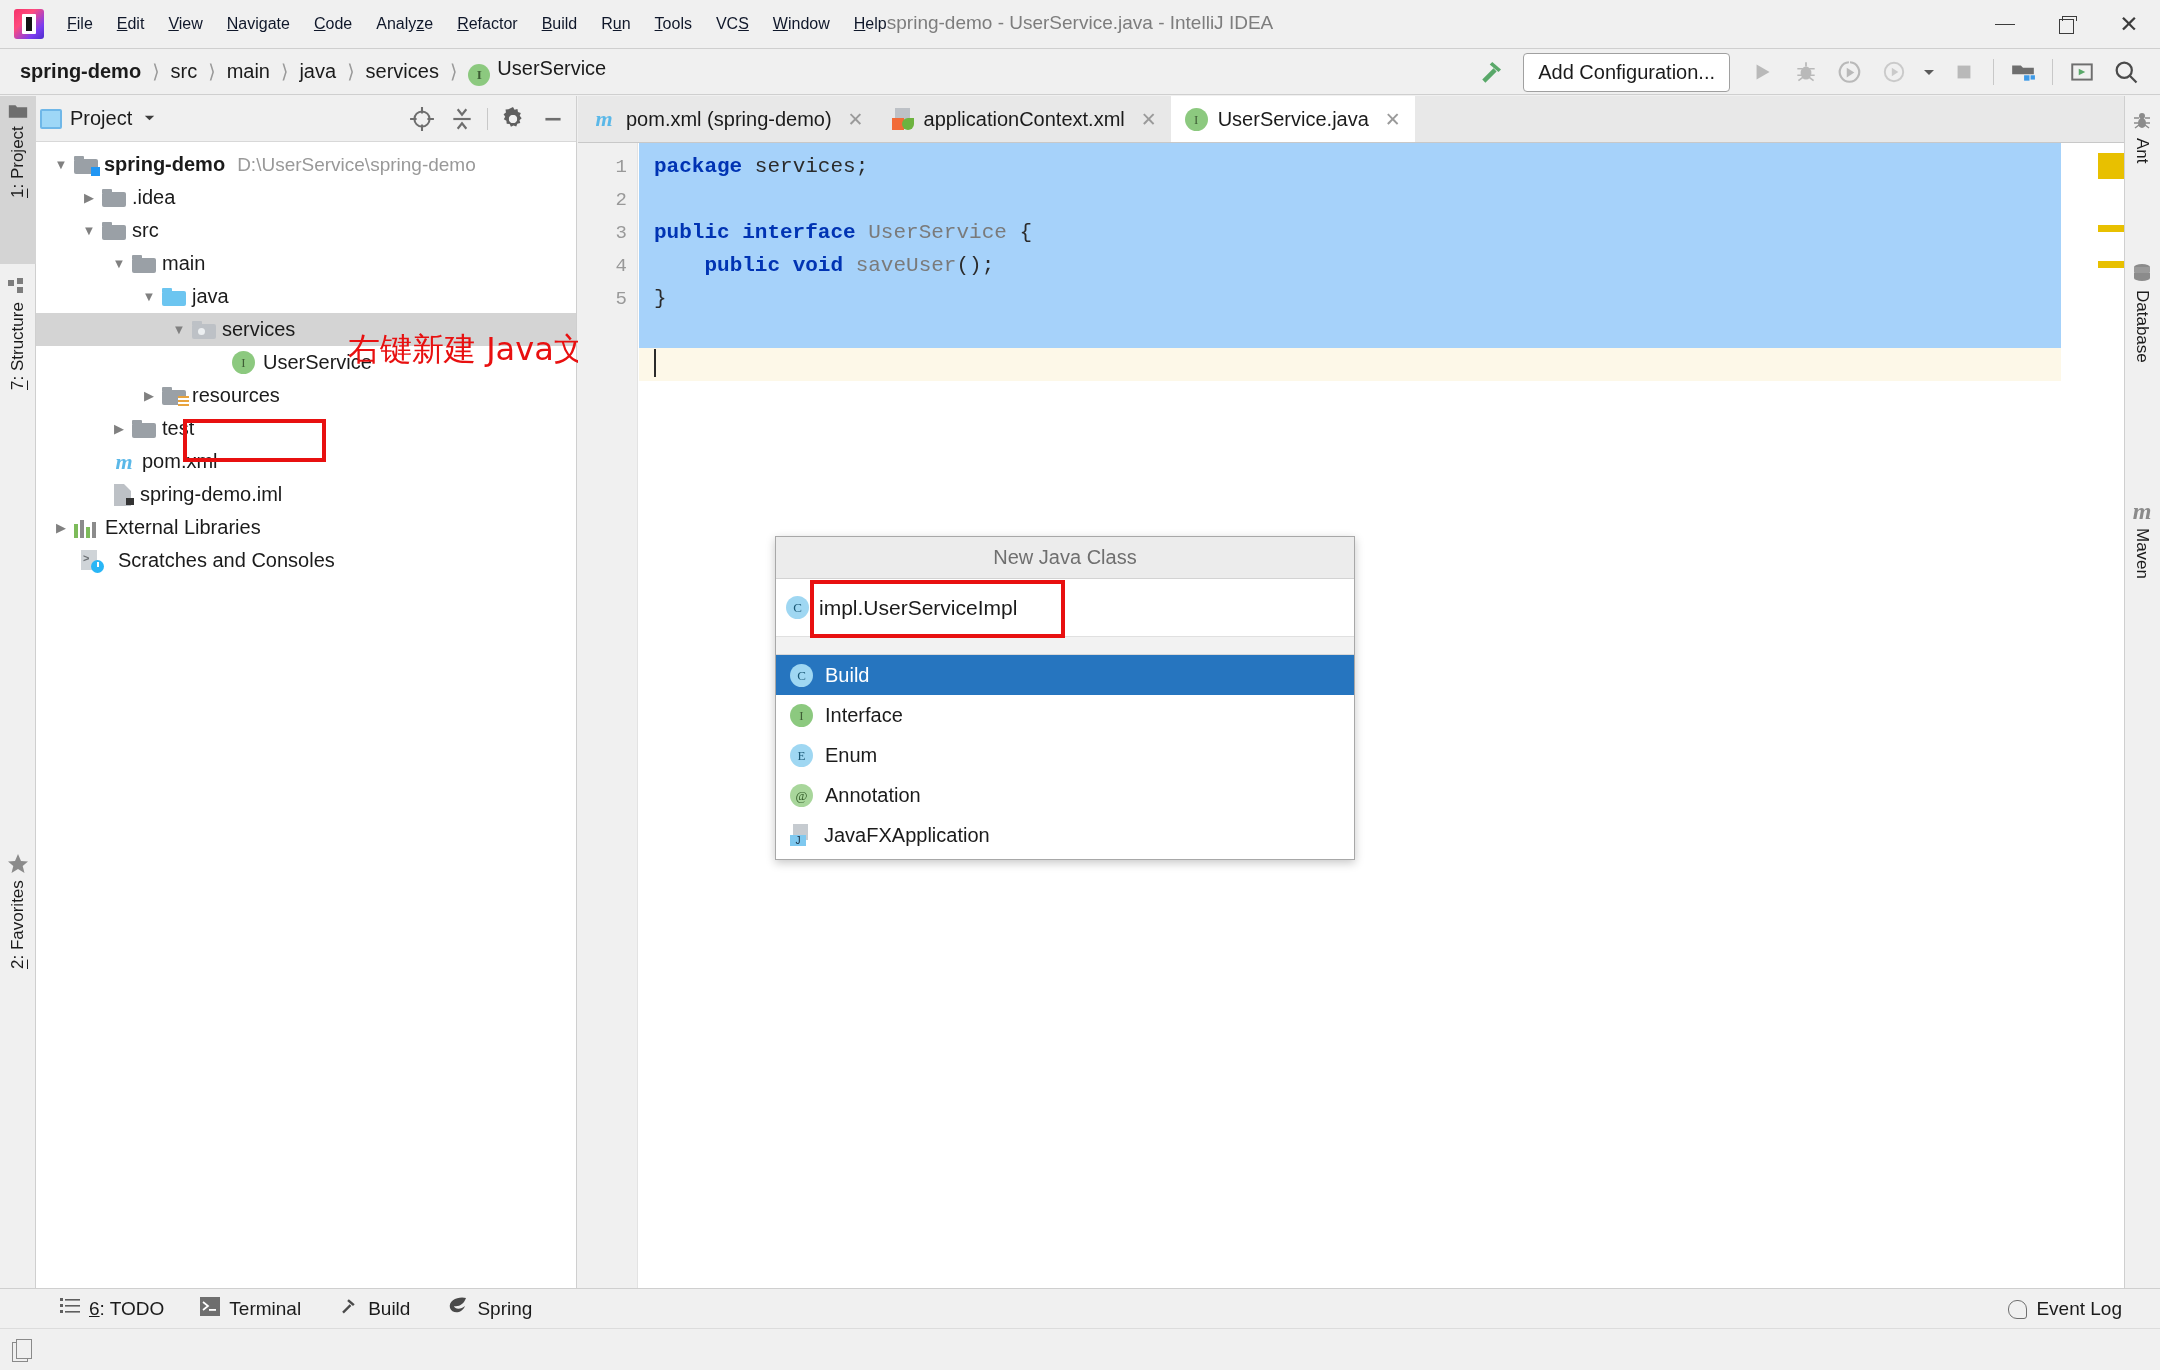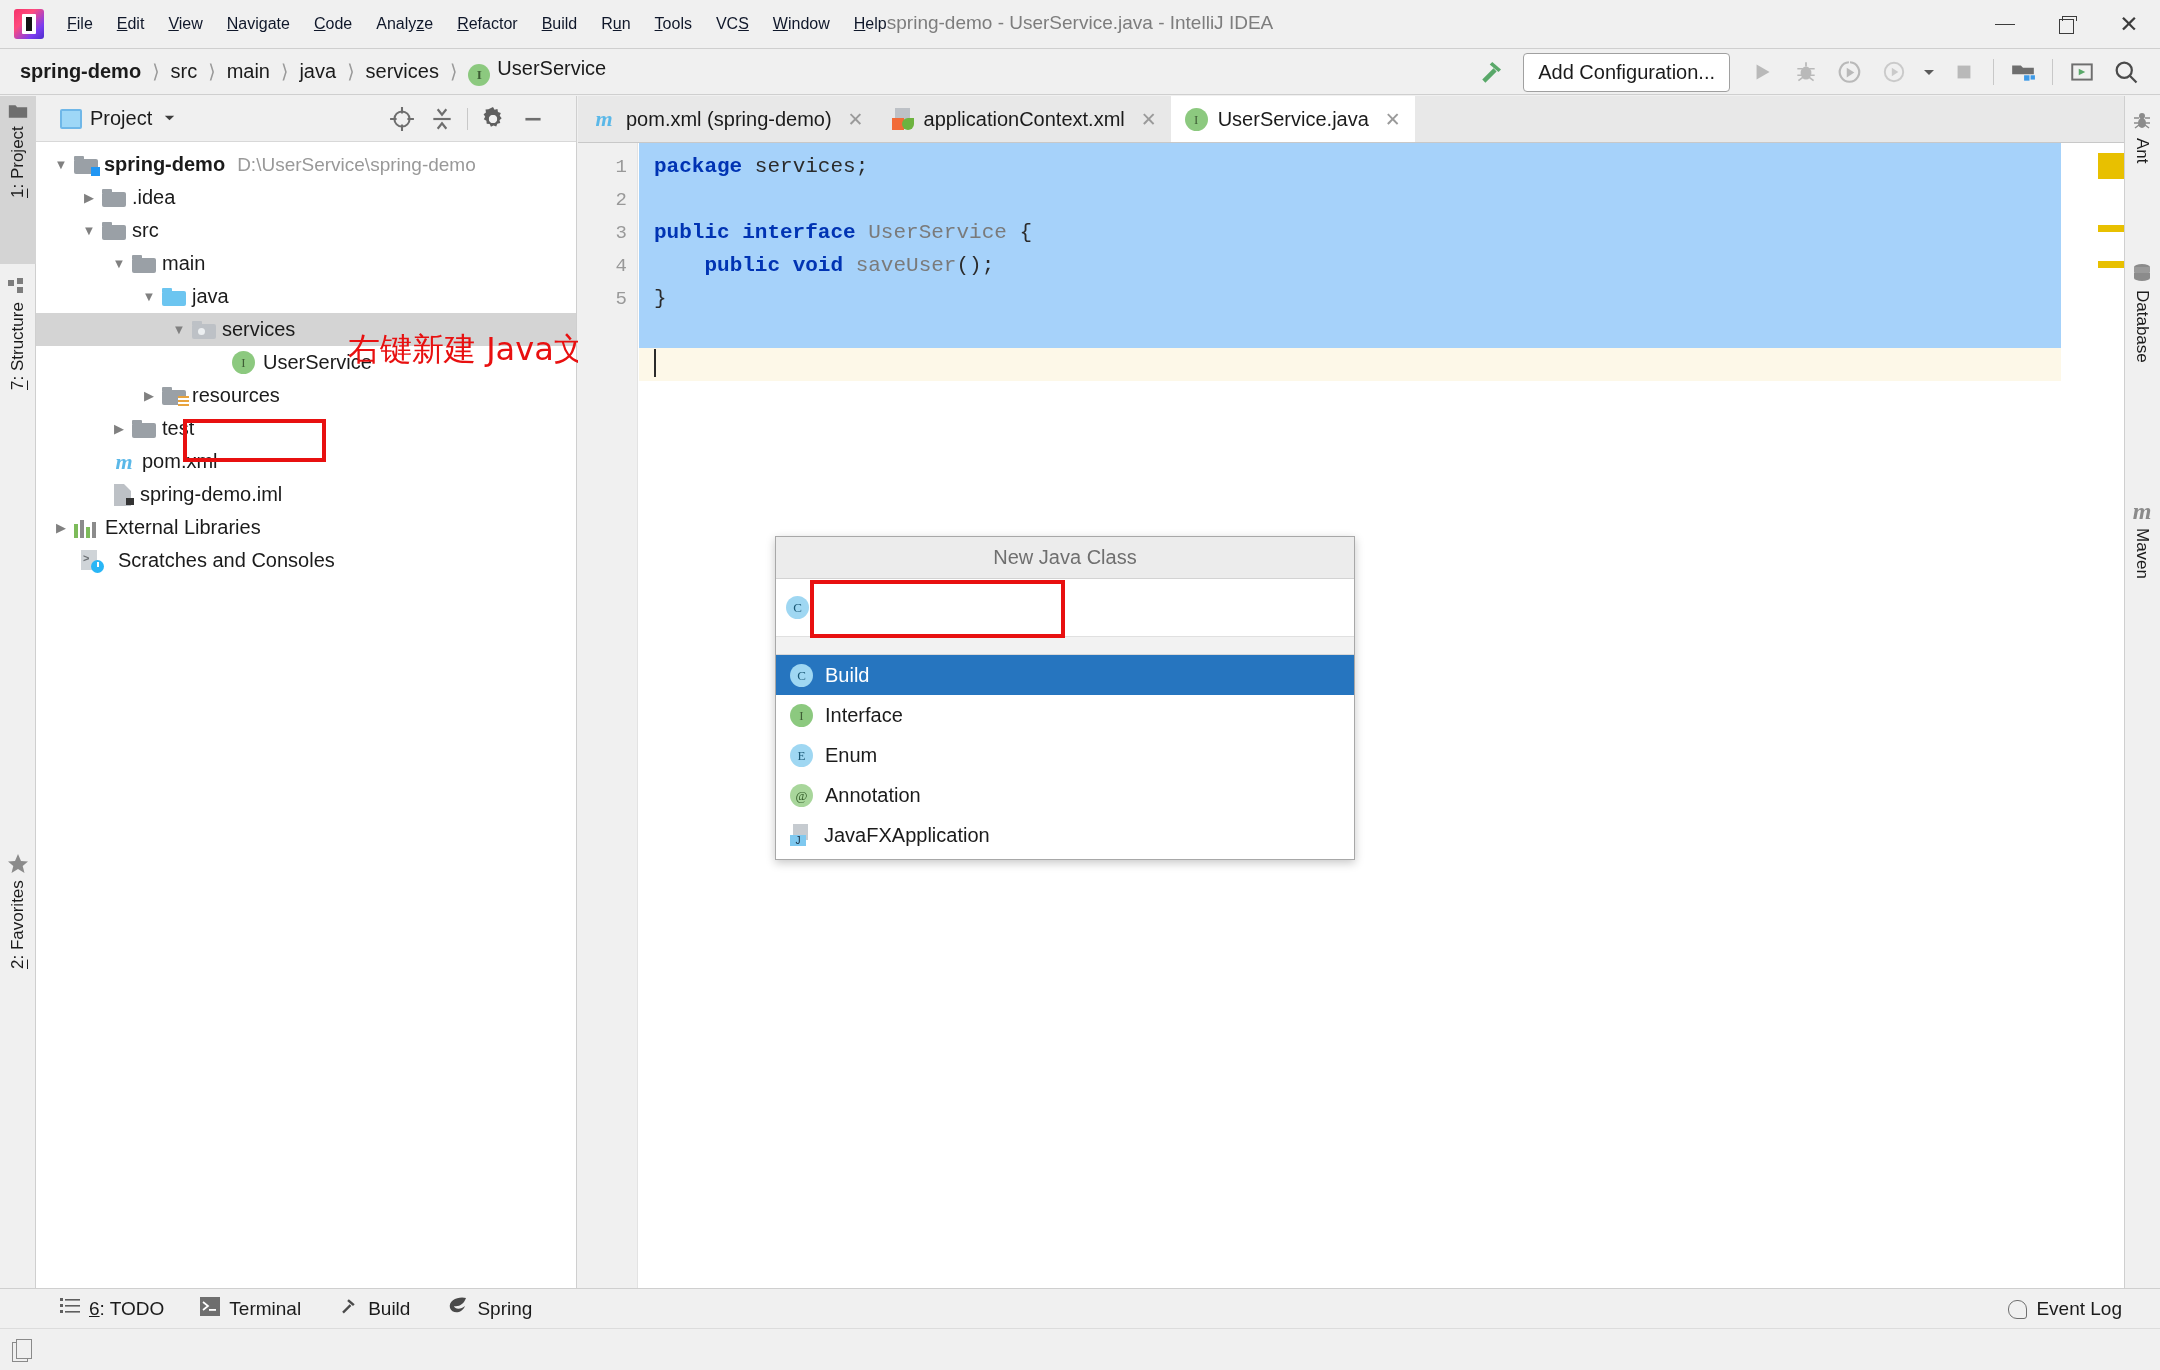--- a/index.html
+++ b/index.html
@@ -93,21 +93,21 @@
   }
   .rtab .vicon { writing-mode: horizontal-tb; display:flex; }
 
   
   .projpanel {
     position: absolute; left: 36px; top: 96px; width: 541px; height: 1213px;
     background: #fff; border-right: 1px solid #cfcfcf;
   }
   .proj-header {
     height: 46px; background: #f0f0f0; border-bottom: 1px solid #d8d8d8;
-    display: flex; align-items: center; padding: 0 24px;
+    display: flex; align-items: center; padding: 0 4px;
   }
   .proj-title { font-size: 20px; color: #1b1b1b; margin-left: 8px; }
   .proj-caret { margin-left: 10px; color: #3c3c3c; font-size: 12px; }
   .proj-header-icons { margin-left: auto; display:flex; align-items:center; gap: 2px; }
   .ph-btn { width: 38px; height: 38px; display:flex; align-items:center; justify-content:center; }
   .winicon { width:22px; height:20px; border:2px solid #6fb7e8; background:#9ed7f7; border-radius:2px; }
 
   .tree { padding-top: 6px; font-size: 20px; color: #1b1b1b; position: relative; }
   .tnode {
     display: flex; align-items: center; height: 33px; padding-left: 6px; white-space: nowrap; cursor: default;
@@ -622,20 +622,21 @@
         <div class="marker" style="top:118px; width:26px; height:7px;"></div>
       </div>
     </div>
   </div>
 
   <div class="njc">
     <div class="njc-title">New Java Class</div>
 
     <div class="njc-input-row">
       <span class="badge-round b-class">C</span>
+      <input class="njc-input" placeholder="" value="impl.UserServiceImpl" style="">
     </div>
     <div class="njc-gap"></div>
 
     <div class="njc-list">
       <div class="njc-opt sel">
         <span class="badge-round" style="background:#9fd7f2;color:#1a5875;">C</span>
         <span>Build</span>
       </div>
       <div class="njc-opt">
         <span class="badge-round b-iface">I</span>

